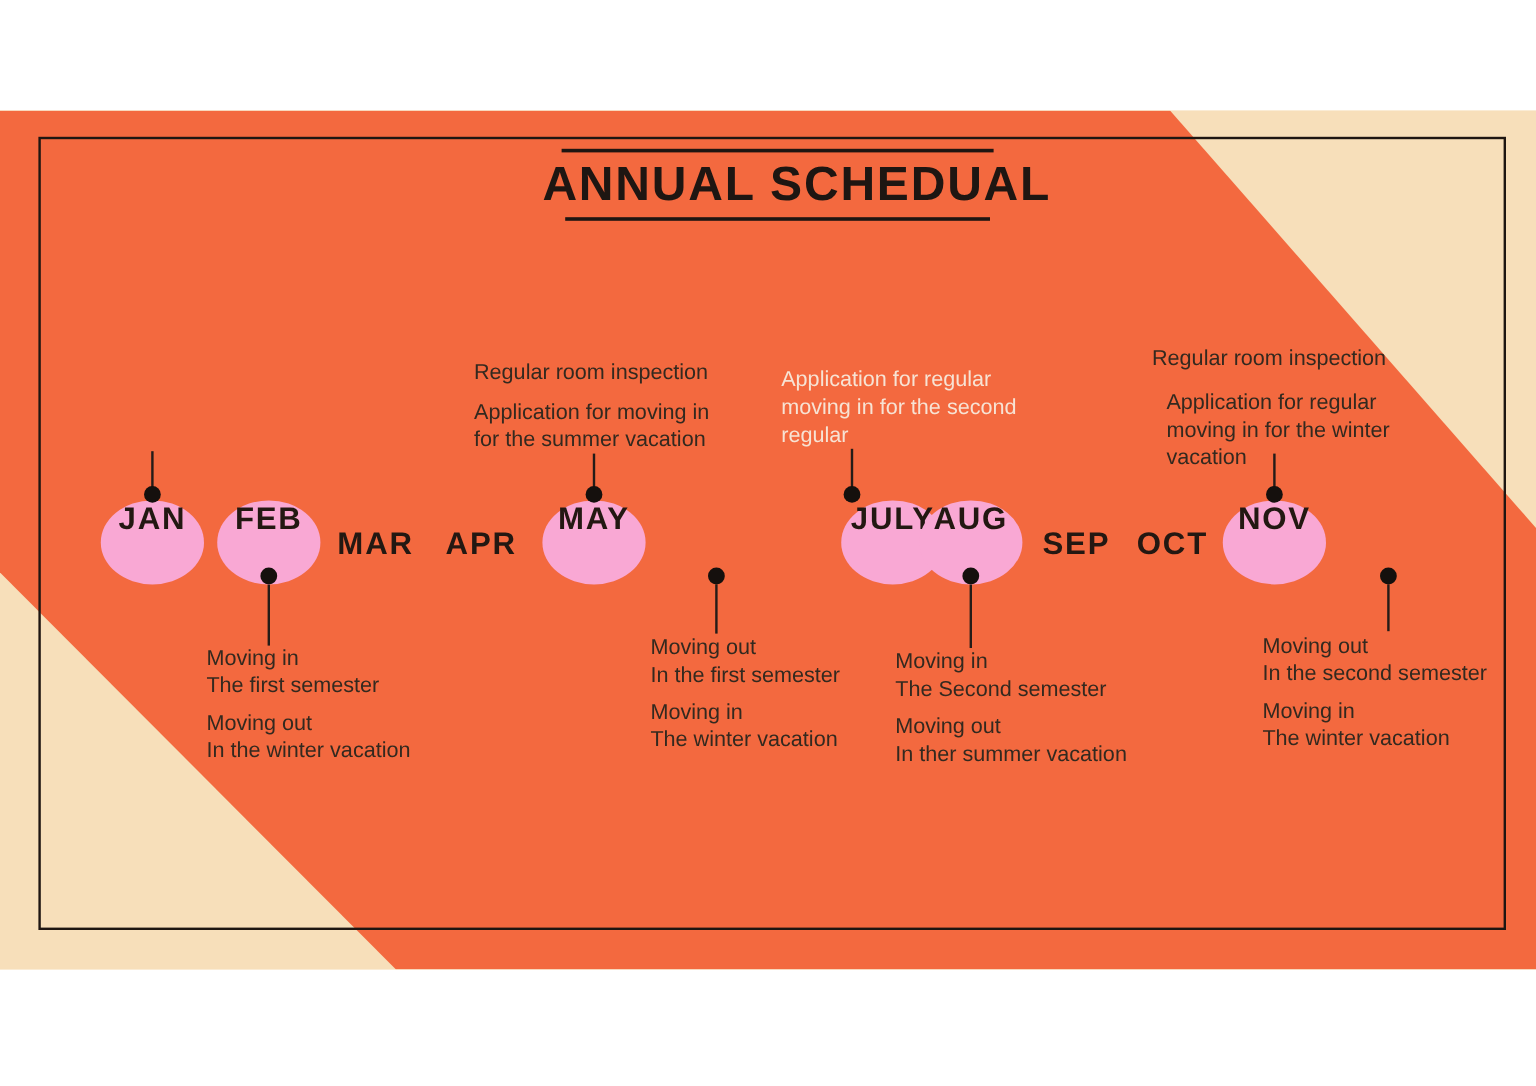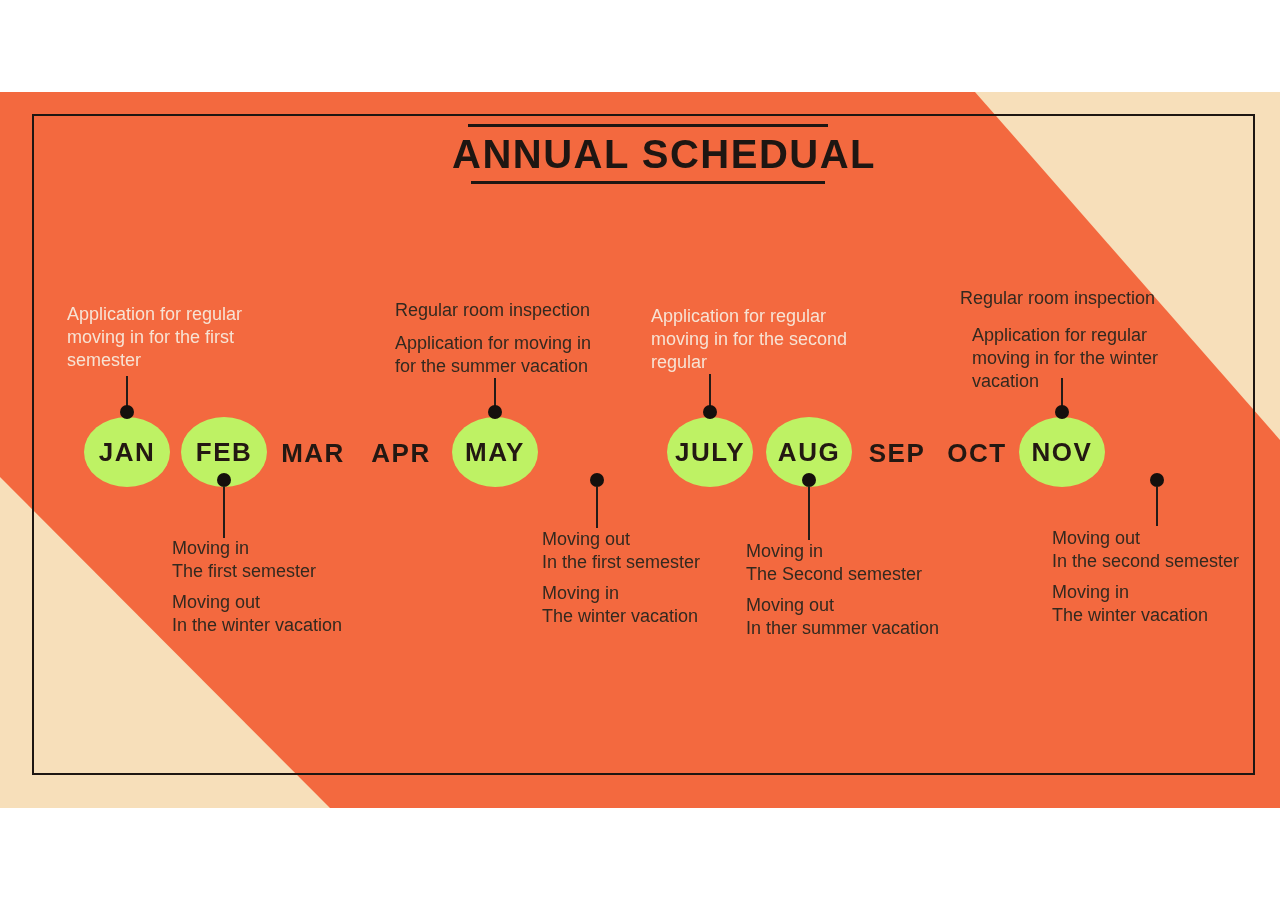--- a/index.html
+++ b/index.html
@@ -35,33 +35,33 @@
   .title-rule-top { width: 360px; margin: 0 auto; border-top: 3px solid #1E1612; }
   .title-rule-bottom { width: 354px; margin: 0 auto; border-top: 3px solid #1E1612; }
   .title-text {
     font-size: 40px; font-weight: 700; letter-spacing: 1.5px; color: #1E1612;
     line-height: 54px; white-space: nowrap;
   }
 
   
   .month-circle {
     position: absolute; top: 417px; width: 86px; height: 70px;
-    background: #bef264; border-radius: 50%;
-    display: flex; align-items: center; justify-content: center;
+    background: #f9a8d4; border-radius: 50%;
+    display: flex; align-items: flex-start; justify-content: center;
   }
   .month-plain {
     position: absolute; top: 438px; transform: translateX(-50%);
     white-space: nowrap;
   }
   .month-label {
     font-size: 26px; font-weight: 700; letter-spacing: 1.5px; color: #231812;
     white-space: nowrap;
   }
   .c-jan { left: 84px; }  .c-feb { left: 181px; } .c-may { left: 452px; }
-  .c-jun { left: 554px; } .c-july { left: 667px; } .c-aug { left: 766px; }
+  .c-jun { left: 554px; } .c-july { left: 701px; } .c-aug { left: 766px; }
   .c-nov { left: 1019px; } .c-dec { left: 1114px; }
   .p-mar { left: 313px; } .p-apr { left: 401px; } .p-sep { left: 897px; } .p-oct { left: 977px; }
 
   
   .vline { position: absolute; width: 2px; background: #241C18; }
   .dot { position: absolute; width: 14px; height: 14px; border-radius: 50%; background: #15100D; z-index: 5; }
   .ln-jan  { left: 126px;  top: 376px; height: 32px; }
   .dt-jan  { left: 120px;  top: 405px; }
   .ln-may  { left: 494px;  top: 378px; height: 30px; }
   .dt-may  { left: 488px;  top: 405px; }
@@ -105,21 +105,20 @@
   </div>
 
   <div class="frame"></div>
 
   <div class="title-wrap">
     <div class="title-rule-top"></div>
     <div class="title-text">ANNUAL SCHEDUAL</div>
     <div class="title-rule-bottom"></div>
   </div>
 
-  <div class="note light n-jan">Application for regular moving in for the first semester</div>
   <div class="note dark n-may1">Regular room inspection</div>
   <div class="note dark n-may2">Application for moving in for the summer vacation</div>
   <div class="note light n-july">Application for regular moving in for the second regular</div>
   <div class="note dark n-nov1">Regular room inspection</div>
   <div class="note dark n-nov2">Application for regular moving in for the winter vacation</div>
 
   <div class="vline ln-jan"></div>
   <div class="dot dt-jan"></div>
   <div class="vline ln-may"></div>
   <div class="dot dt-may"></div>

